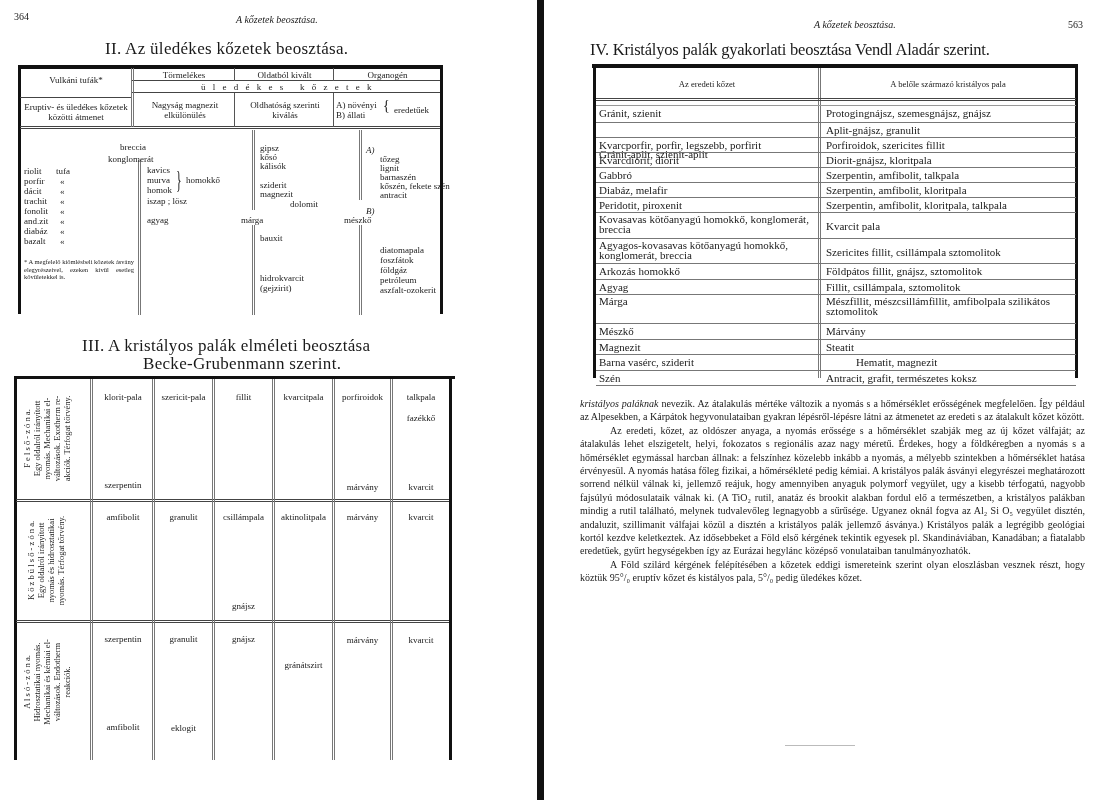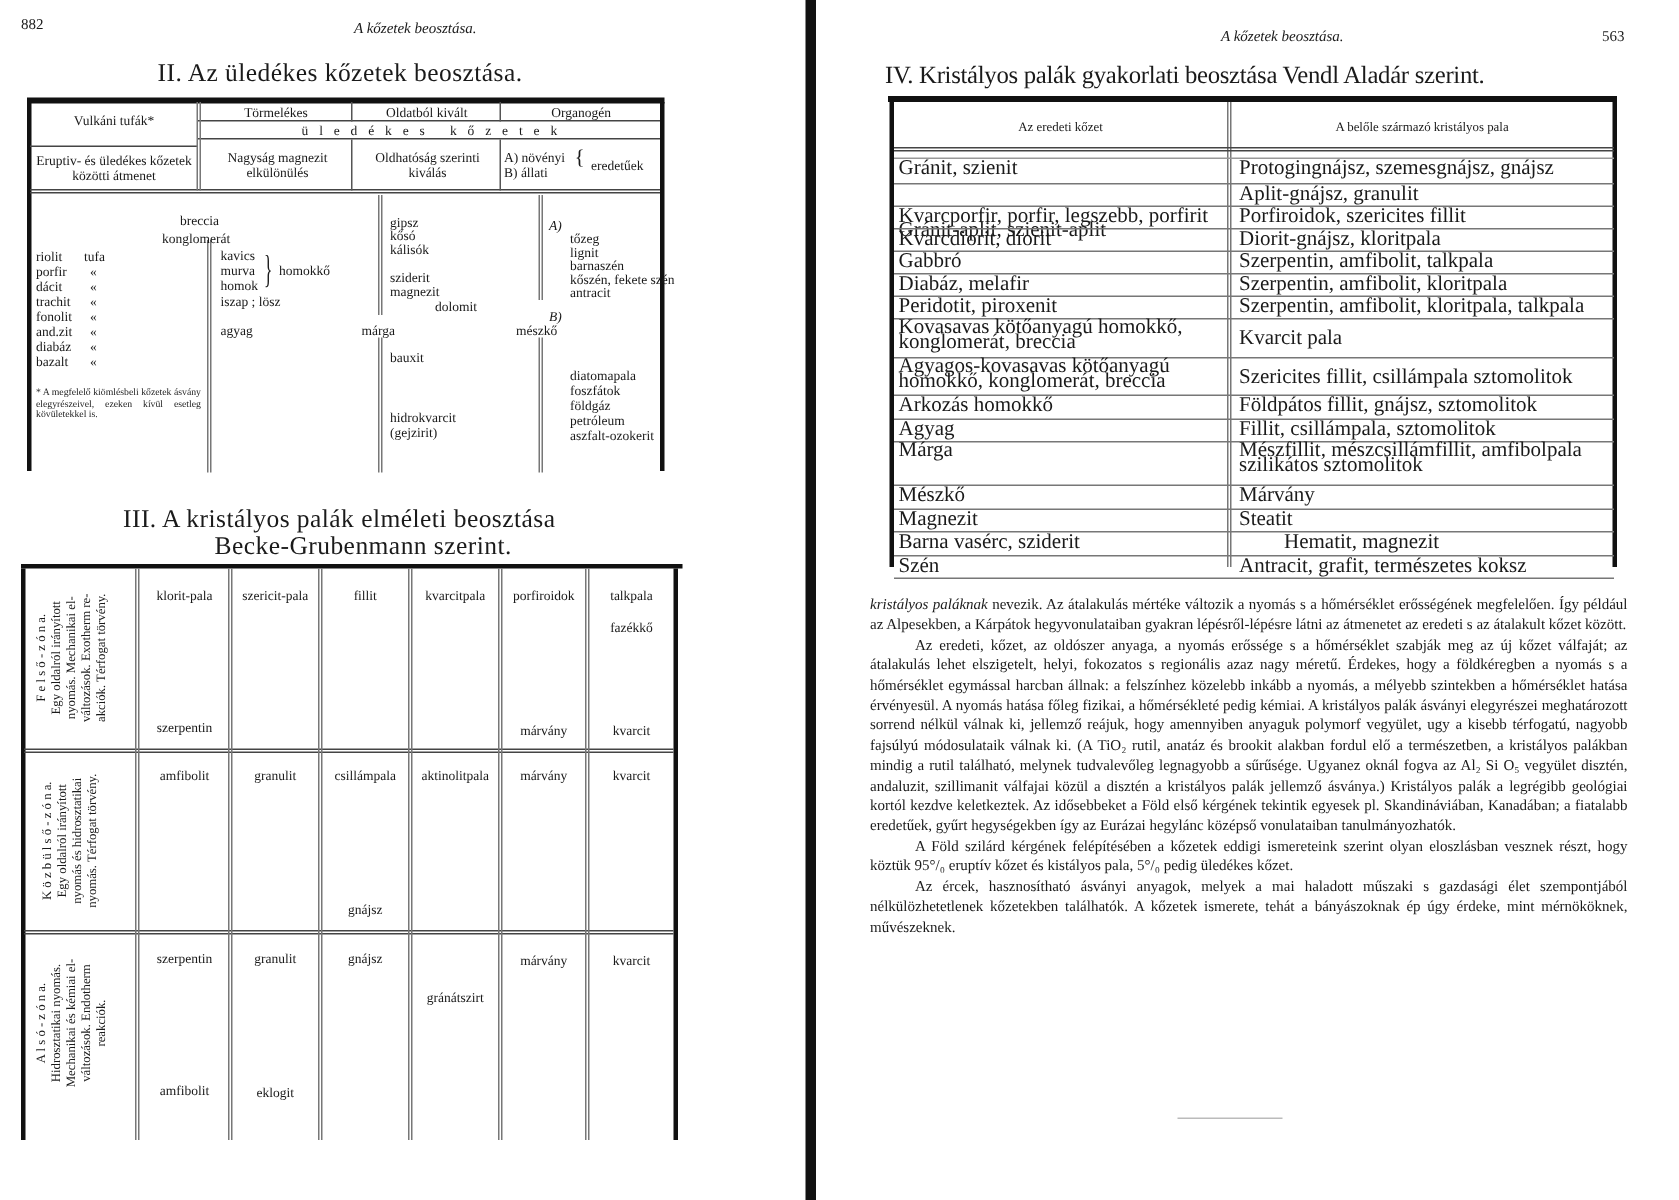--- a/index.html
+++ b/index.html
@@ -15,31 +15,31 @@
   .frameR { position:absolute; border-right:3px solid #111; }
   .hl { position:absolute; height:0; border-top:1px solid #444; }
   .hl2 { position:absolute; height:0; border-top:3px double #444; }
   .vl { position:absolute; width:0; border-left:3px double #777; }
   .vl1 { position:absolute; width:0; border-left:1px solid #555; }
   .cell { position:absolute; font-size:9px; line-height:11px; text-align:center; }
   .txt { position:absolute; font-size:9px; line-height:10.5px; white-space:nowrap; }
   .small { position:absolute; font-size:6.5px; line-height:7.5px; }
   .vtext { position:absolute; transform:rotate(-90deg); transform-origin:left top;
            font-size:8.5px; line-height:10px; text-align:center; white-space:nowrap; }
-  .t4row { position:absolute; font-size:14px; line-height:10px; white-space:nowrap; }
+  .t4row { position:absolute; font-size:11px; line-height:10px; white-space:nowrap; }
   .para { position:absolute; left:580px; width:505px; font-size:10px; line-height:13.4px; text-align:justify; }
   .para p { margin:0; }
   .ind { text-indent:30px; }
   i { font-style:italic; }
 </style>
 </head>
 <body>
 
 <div>
-  <div class="abs pn" style="left:14px;top:11px;">882</div>
+  <div class="abs pn" style="left:14px;top:11px;">364</div>
   <div class="abs runhead" style="left:195px;top:14px;">A kőzetek beosztása.</div>
 
   <div>
     <div class="abs title2" style="left:105px;top:39px;">II. Az üledékes kőzetek beosztása.</div>
     <div class="t2" style="width:425px;"></div>
     <div class="frameL" style="left:18px;top:68px;height:246px;"></div>
     <div class="frameR" style="left:440px;top:68px;height:246px;"></div>
 
     <div class="hl" style="left:132px;top:80px;width:308px;"></div>
     <div class="hl" style="left:132px;top:92px;width:308px;"></div>
@@ -269,16 +269,15 @@
         <div class="t4row" style="left: 599px; top: 373px; width: 215px; white-space: normal; text-indent: 0px;">Szén</div>
         <div class="t4row" style="left: 826px; top: 373px; width: 245px; white-space: normal;">Antracit, grafit, természetes koksz</div>
         <div class="hl" style="left: 596px; top: 105px; width: 480px; border-top-color: rgb(153, 153, 153);"></div>
       </div>
   </div>
 
   <div class="para" style="top:397px;">
     <p><i>kristályos paláknak</i><span> nevezik. Az átalakulás mértéke változik a nyomás s a hőmérséklet erősségének megfelelően. Így például az Alpesekben, a Kárpátok hegyvonulataiban gyakran lépésről-lépésre látni az átmenetet az eredeti s az átalakult kőzet között.</span></p>
     <p class="ind">Az eredeti, kőzet, az oldószer anyaga, a nyomás erőssége s a hőmérséklet szabják meg az új kőzet válfaját; az átalakulás lehet elszigetelt, helyi, fokozatos s regionális azaz nagy méretű. Érdekes, hogy a földkéregben a nyomás s a hőmérséklet egymással harcban állnak: a felszínhez közelebb inkább a nyomás, a mélyebb szintekben a hőmérséklet hatása érvényesül. A nyomás hatása főleg fizikai, a hőmérsékleté pedig kémiai. A kristályos palák ásványi elegyrészei meghatározott sorrend nélkül válnak ki, jellemző reájuk, hogy amennyiben anyaguk polymorf vegyület, ugy a kisebb térfogatú, nagyobb fajsúlyú módosulataik válnak ki. (A TiO₂ rutil, anatáz és brookit alakban fordul elő a természetben, a kristályos palákban mindig a rutil található, melynek tudvalevőleg legnagyobb a sűrűsége. Ugyanez oknál fogva az Al₂ Si O₅ vegyület disztén, andaluzit, szillimanit válfajai közül a disztén a kristályos palák jellemző ásványa.) Kristályos palák a legrégibb geológiai kortól kezdve keletkeztek. Az idősebbeket a Föld első kérgének tekintik egyesek pl. Skandináviában, Kanadában; a fiatalabb eredetűek, gyűrt hegységekben így az Eurázai hegylánc középső vonulataiban tanulmányozhatók.</p>
     <p class="ind">A Föld szilárd kérgének felépítésében a kőzetek eddigi ismereteink szerint olyan eloszlásban vesznek részt, hogy köztük 95°/₀ eruptív kőzet és kistályos pala, 5°/₀ pedig üledékes kőzet.</p>
-    <p class="ind">Az ércek, hasznosítható ásványi anyagok, melyek a mai haladott műszaki s gazdasági élet szempontjából nélkülözhetetlenek kőzetekben találhatók. A kőzetek ismerete, tehát a bányászoknak ép úgy érdeke, mint mérnököknek, művészeknek.</p>
   </div>
   <div class="abs" style="left:785px;top:745px;width:70px;border-top:1px solid #bbb;"></div>
 </div>
 
 </body></html>

